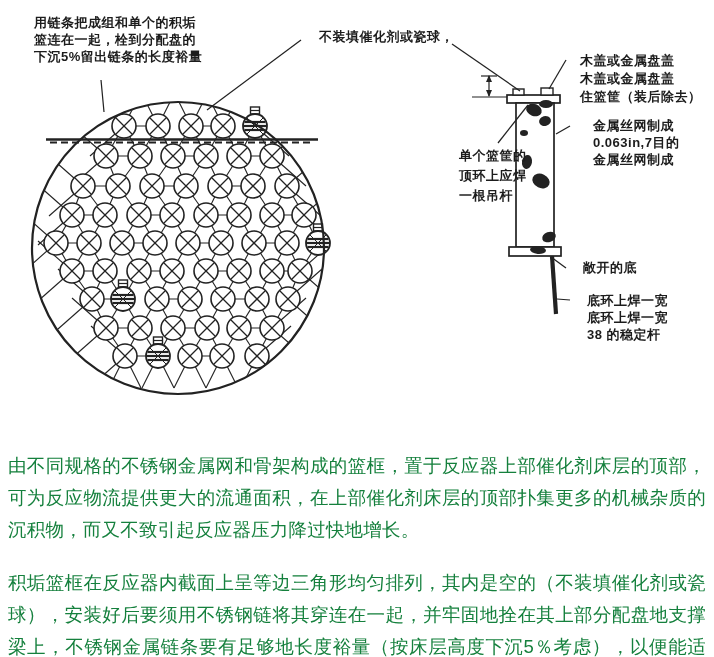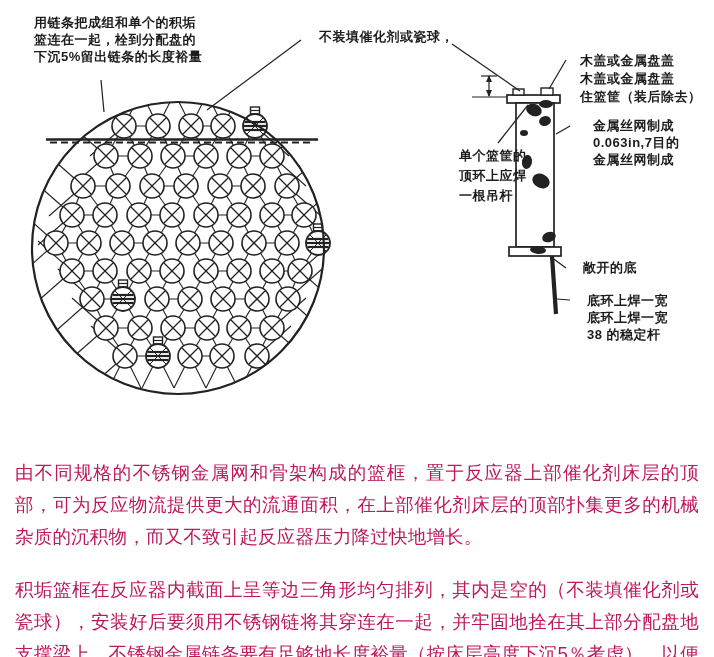--- a/index.html
+++ b/index.html
@@ -3,21 +3,21 @@
 <meta charset="utf-8">
 <style>
   html,body{margin:0;padding:0;background:#ffffff;}
   .page{position:relative;width:714px;height:657px;background:#ffffff;overflow:hidden;
         font-family:"Liberation Sans",sans-serif;}
   .figure{position:absolute;left:0;top:0;width:714px;height:442px;}
   .figure svg{position:absolute;left:0;top:0;}
   .note{position:absolute;font-weight:700;font-size:13px;color:#1c1c1c;
         letter-spacing:.5px;white-space:nowrap;margin-left:16px;}
   .paras{position:absolute;left:8px;top:450px;width:698px;}
-  .paras p{margin:7px;color:#be185d;font-size:18.5px;line-height:32px;
+  .paras p{margin:0;color:#15803d;font-size:18.5px;line-height:32px;
            letter-spacing:.2px;text-align:justify;}
   .paras p + p{margin-top:21px;}
 </style>
 </head>
 <body>
 
 <div class="page">
 
   <div class="figure">
     <svg id="fig" width="714" height="442" viewBox="0 0 714 442">

